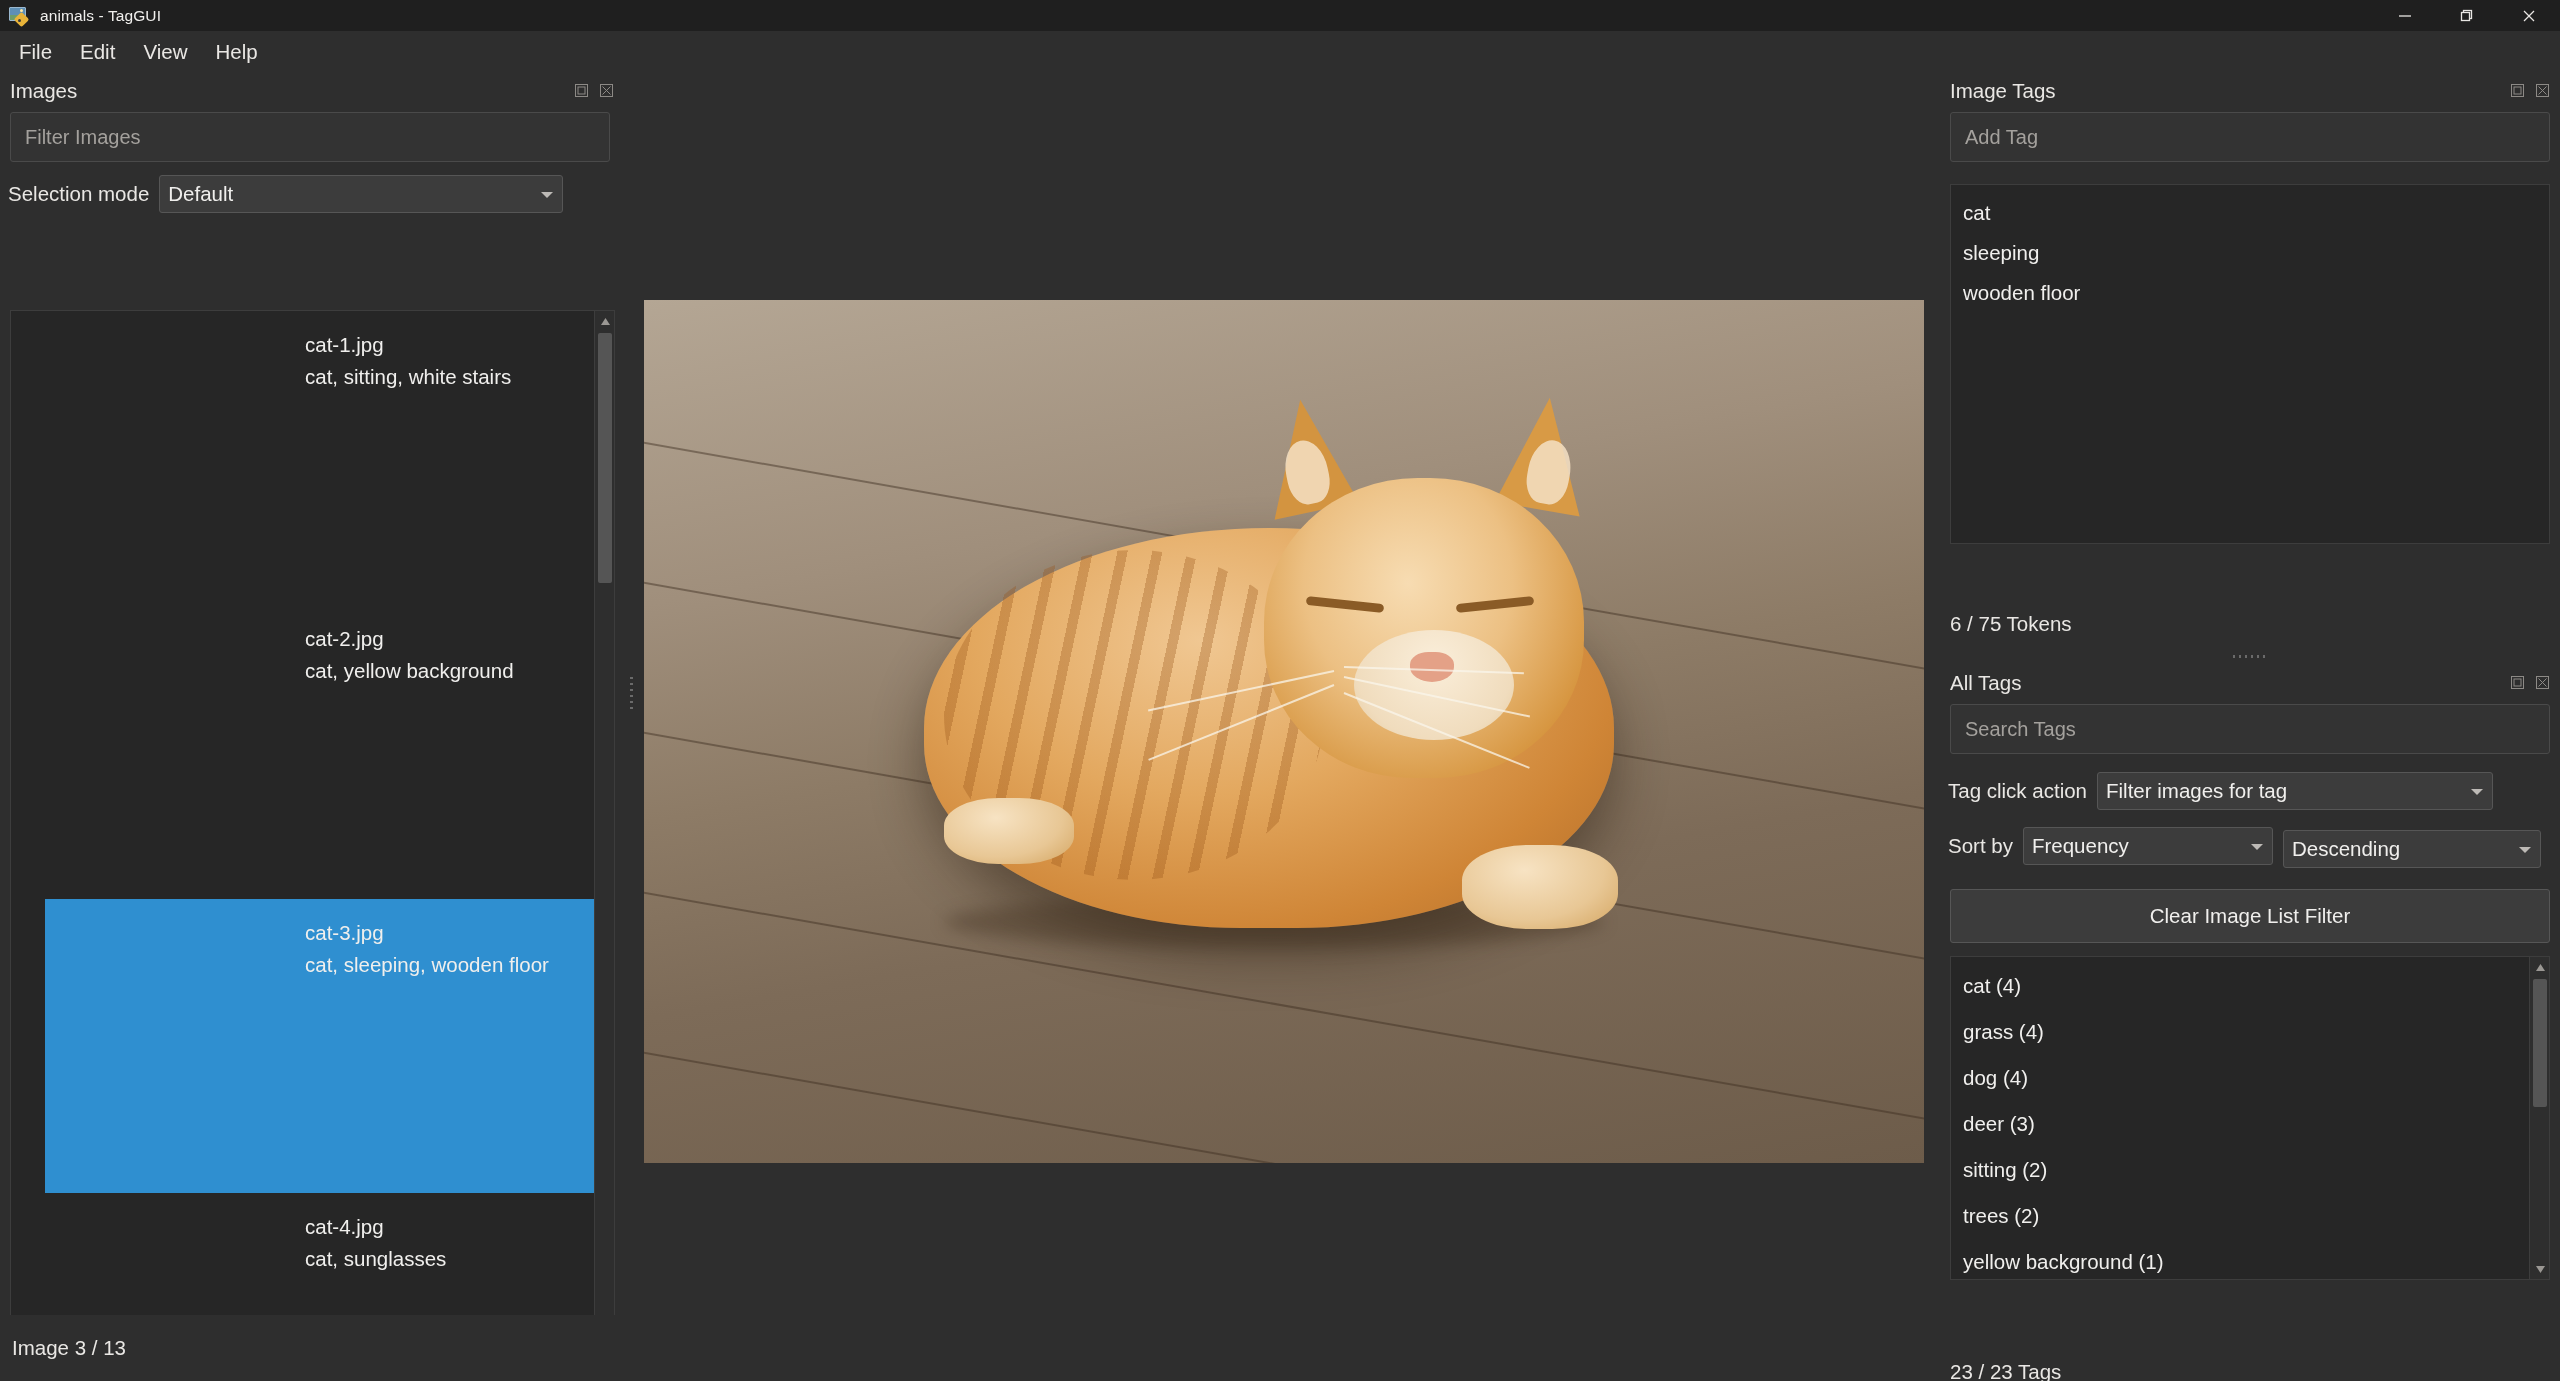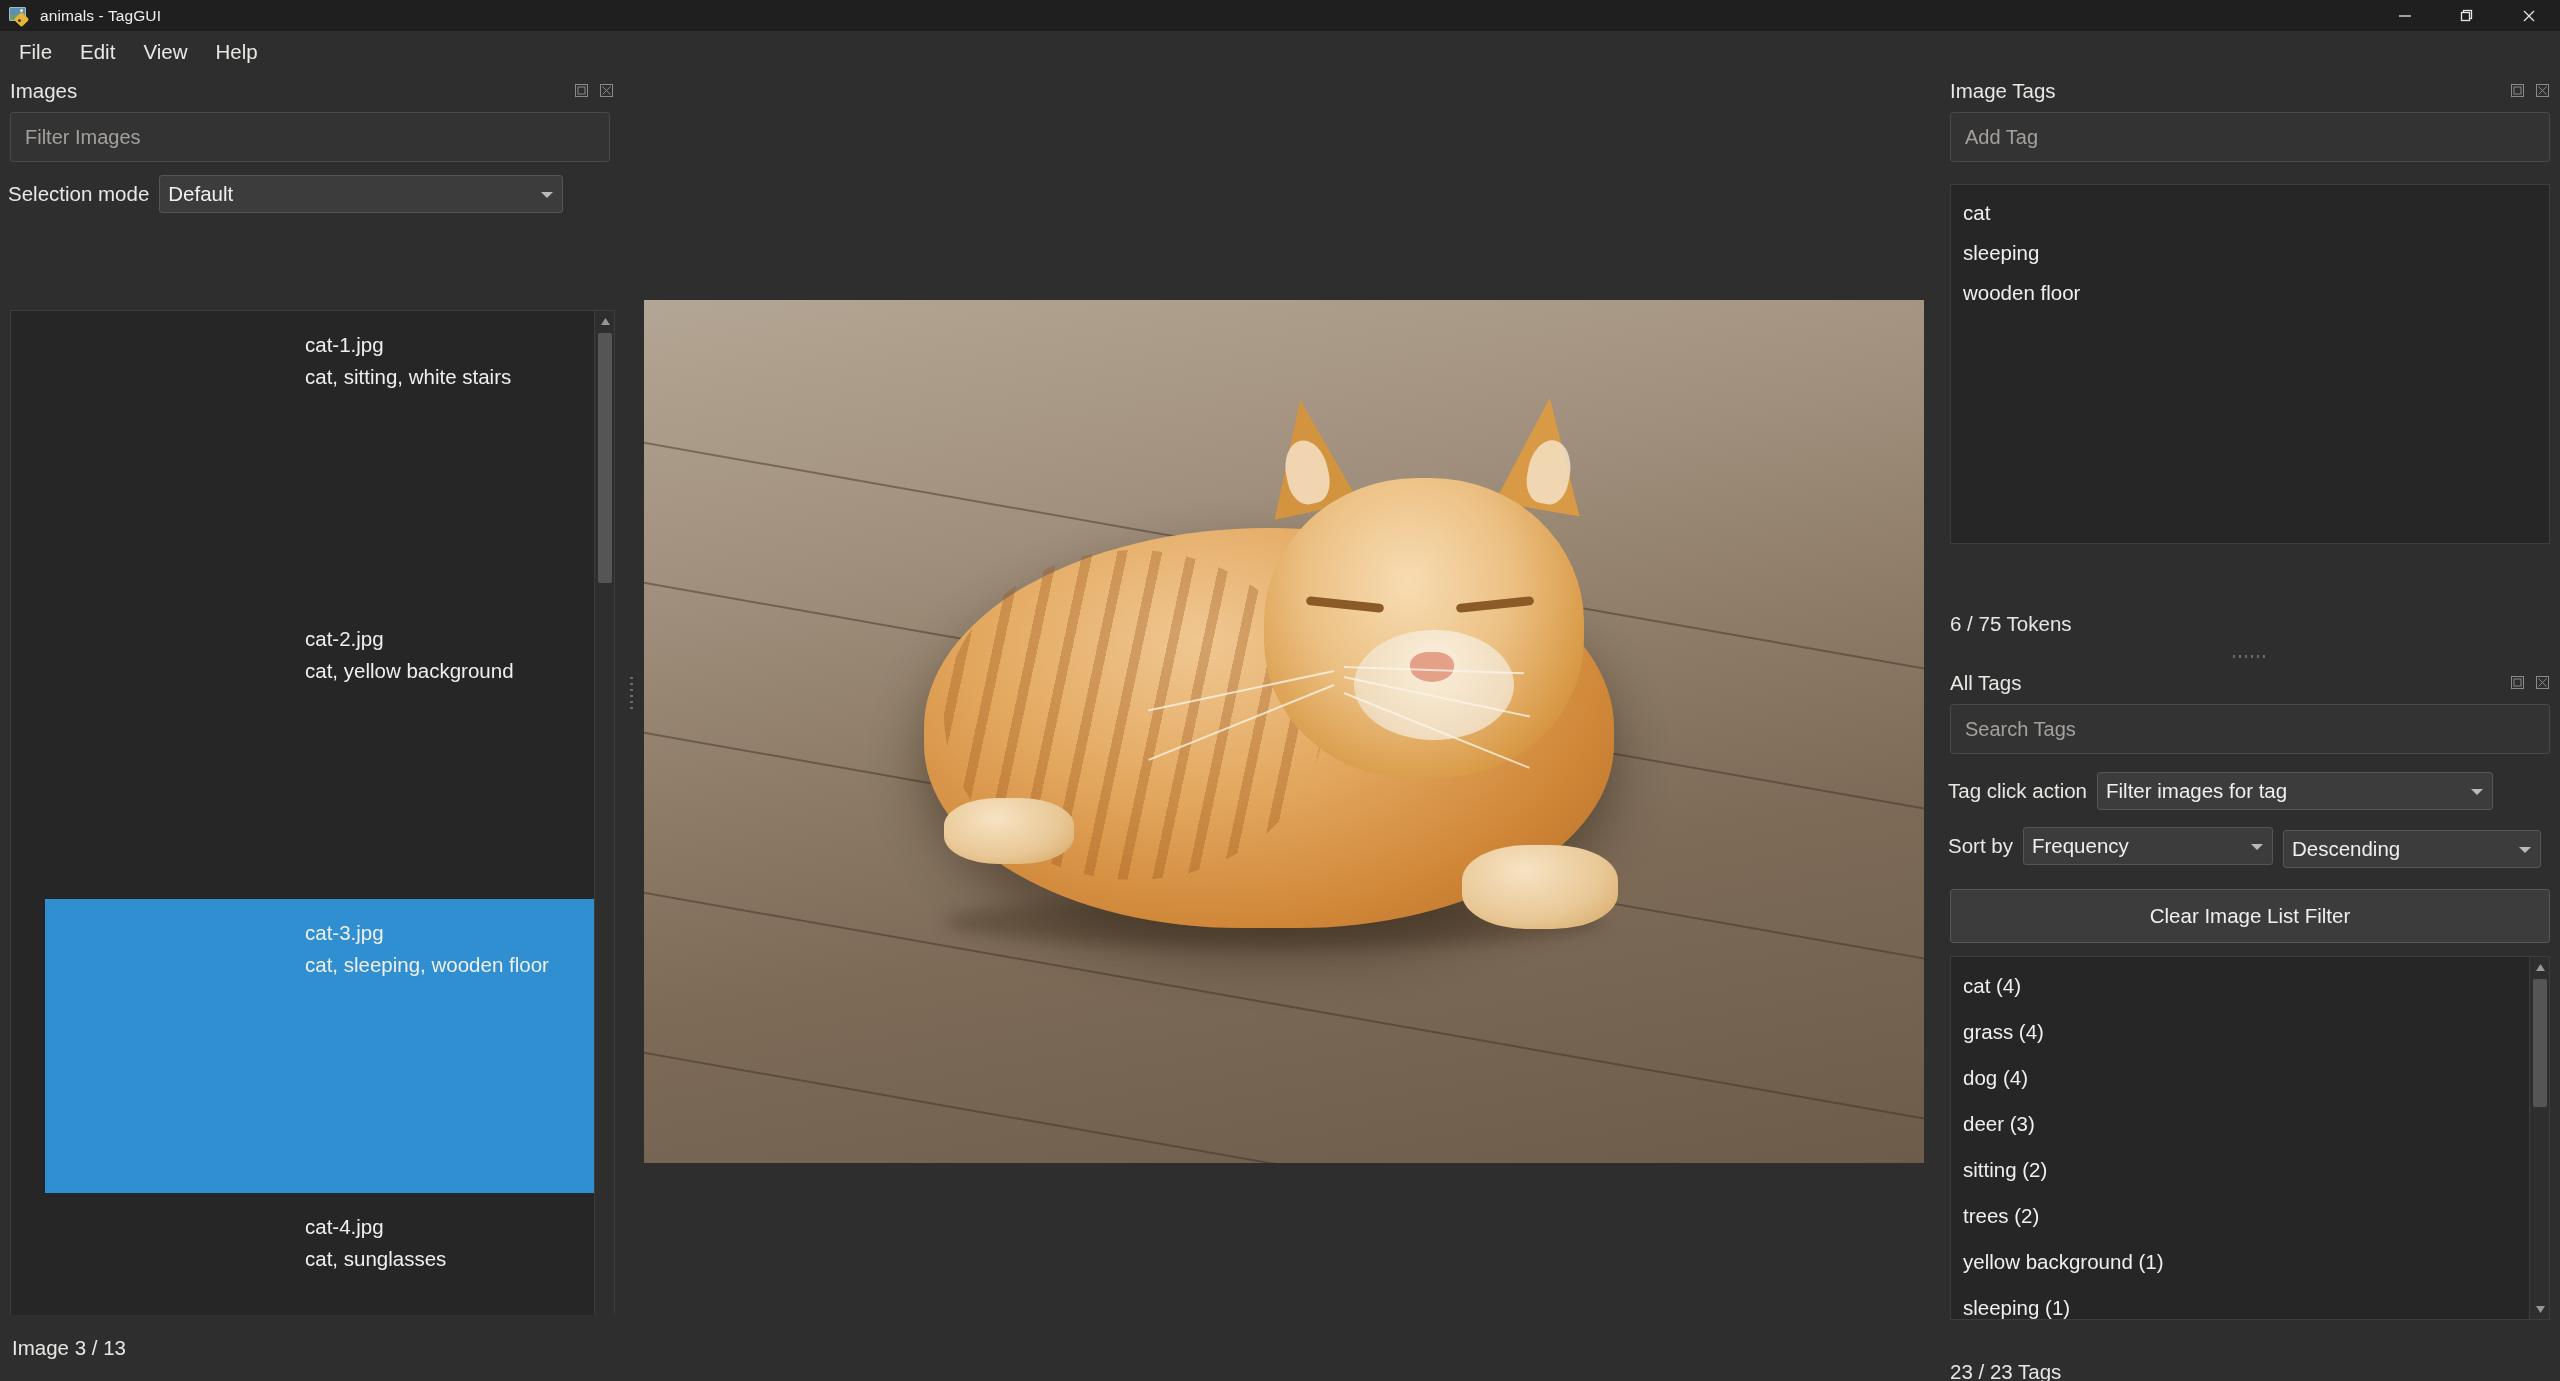--- a/index.html
+++ b/index.html
@@ -193,21 +193,21 @@
   .row-ctl { position: absolute; display: flex; align-items: center; }
   .ctl-label { font-size: 20.5px; color: #e9e7e4; }
 
   .btn-clear {
     position: absolute; left: 10px; top: 817px; width: 600px; height: 54px;
     background: #3c3c3c; border: 1px solid #565656; border-radius: 3px;
     color: #f0efed; font-size: 20.5px; font-family: "Liberation Sans", sans-serif;
   }
 
   .all-tags-list {
-    position: absolute; left: 10px; top: 884px; width: 600px; height: 364px;
+    position: absolute; left: 10px; top: 884px; width: 600px; height: 324px;
     background: #262626; border: 1px solid #3d3d3d; overflow: hidden; padding-top: 6px;
   }
   .atl-item { font-size: 20.5px; color: #f0efed; padding: 6px 12px; line-height: 34px; }
   .atl-scroll { position: absolute; right: 0; top: 0; width: 20px; height: 100%; background: #2e2e2e; border-left: 1px solid #3d3d3d; }
 
   .tags-count { position: absolute; left: 10px; top: 1288px; font-size: 20.5px; color: #e9e7e4; }
 </style>
 </head>
 <body>
 

